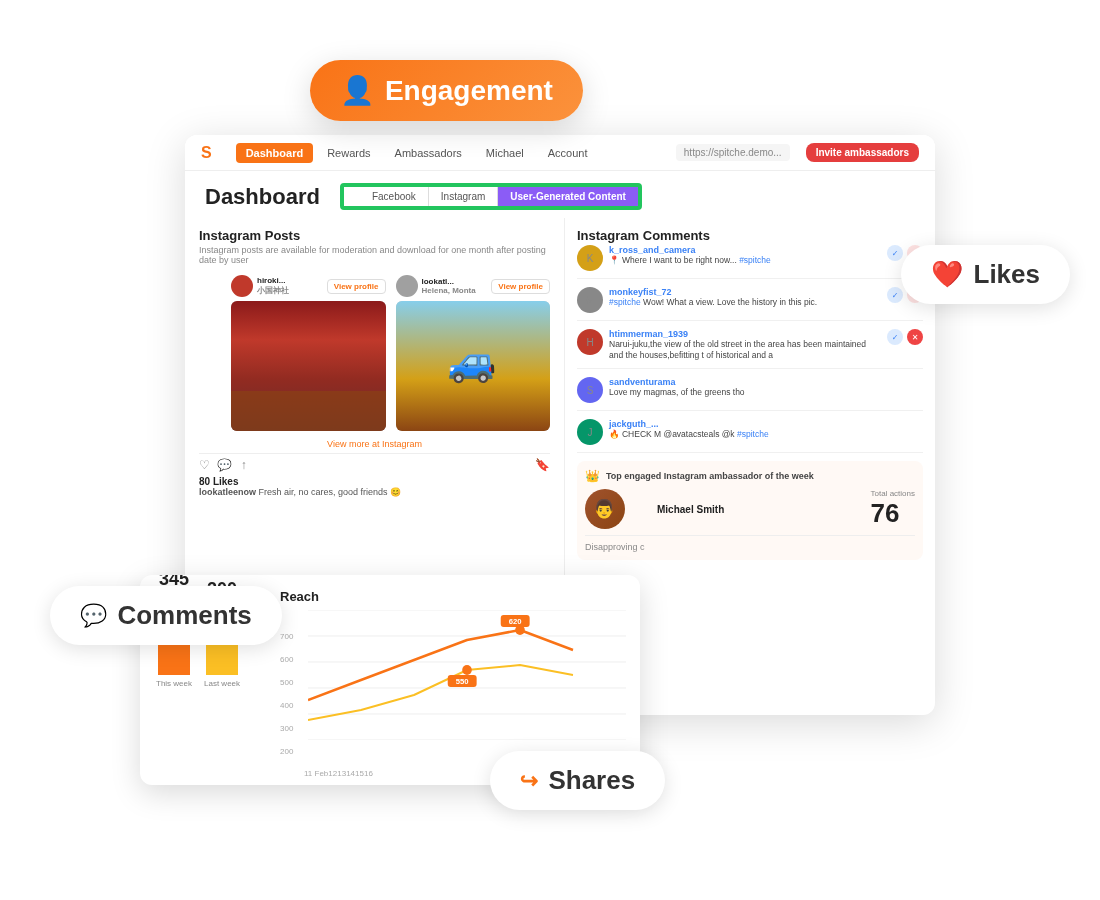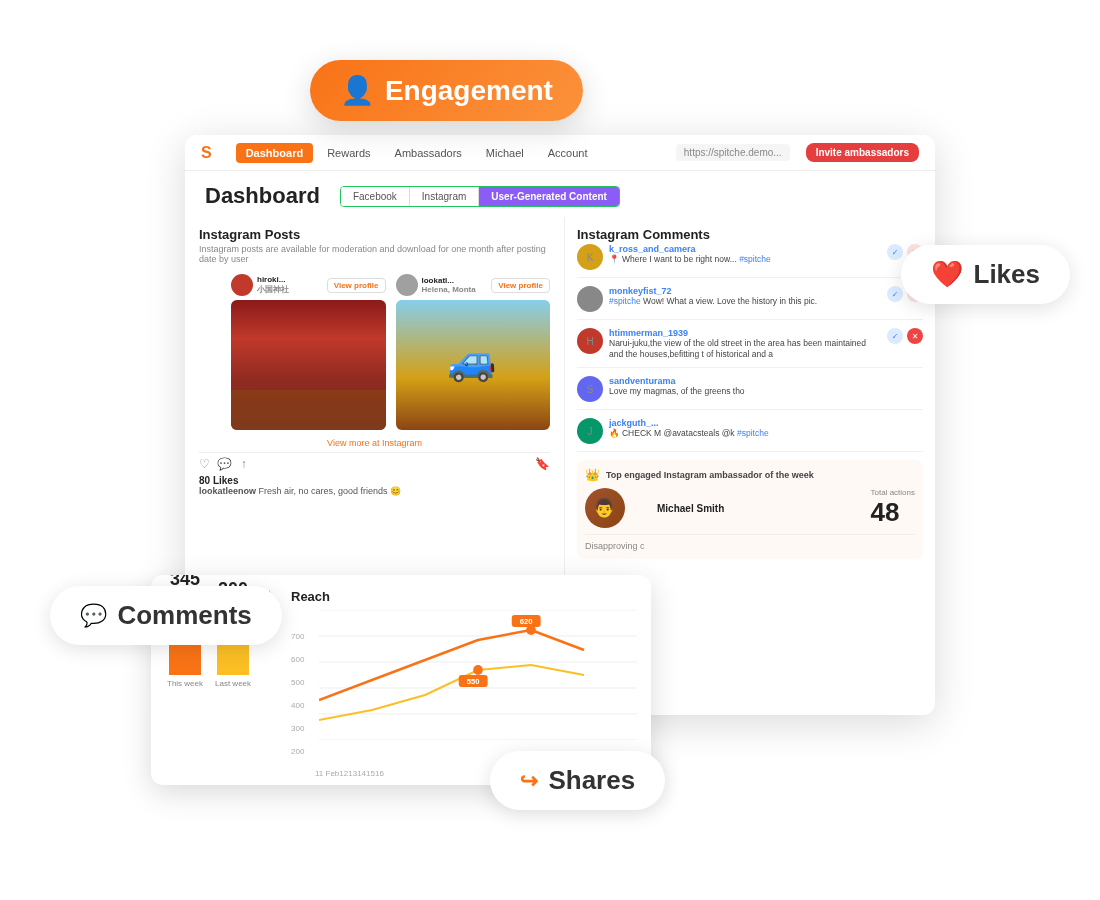--- a/index.html
+++ b/index.html
@@ -128,23 +128,24 @@
       gap: 10px;
     }
     .dash-title {
       font-size: 22px;
       font-weight: 700;
       color: #222;
       margin-right: 10px;
     }
     .tab-group {
       display: flex;
-      border: 1px solid #22c55e;
+      border: 4px solid #22c55e;
       border-radius: 4px;
       overflow: hidden;
+      padding-left: 16px;
     }
     .tab-btn {
       padding: 4px 12px;
       font-size: 10px;
       color: #555;
       cursor: pointer;
       background: #fff;
     }
     .tab-btn.active {
       background: #8b5cf6;
@@ -415,21 +416,20 @@
       bottom: 115px;
       left: 140px;
       width: 500px;
       height: 210px;
       background: #fff;
       border-radius: 12px;
       box-shadow: 0 8px 30px rgba(0,0,0,0.15);
       z-index: 30;
       padding: 14px 16px;
       overflow: hidden;
-      margin-left: 11px;
     }
     .reach-left {
       position: absolute;
       left: 16px;
       top: 14px;
       width: 110px;
     }
     .reach-label {
       font-size: 10px;
       color: #777;
@@ -664,21 +664,21 @@
           <span class="amb-crown">👑</span>
           <span class="amb-title">Top engaged Instagram ambassador of the week</span>
         </div>
         <div class="amb-body">
           <div class="amb-avatar">👨</div>
           <div class="amb-info">
             <div class="amb-name">Michael Smith</div>
           </div>
           <div>
             <div class="amb-actions-label">Total actions</div>
-            <div class="amb-count">48</div>
+            <div class="amb-count">76</div>
           </div>
         </div>
         <div class="disapproving">Disapproving c</div>
       </div>
     </div>
   </div>
 </div>
 
 <div class="reach-card">
 

